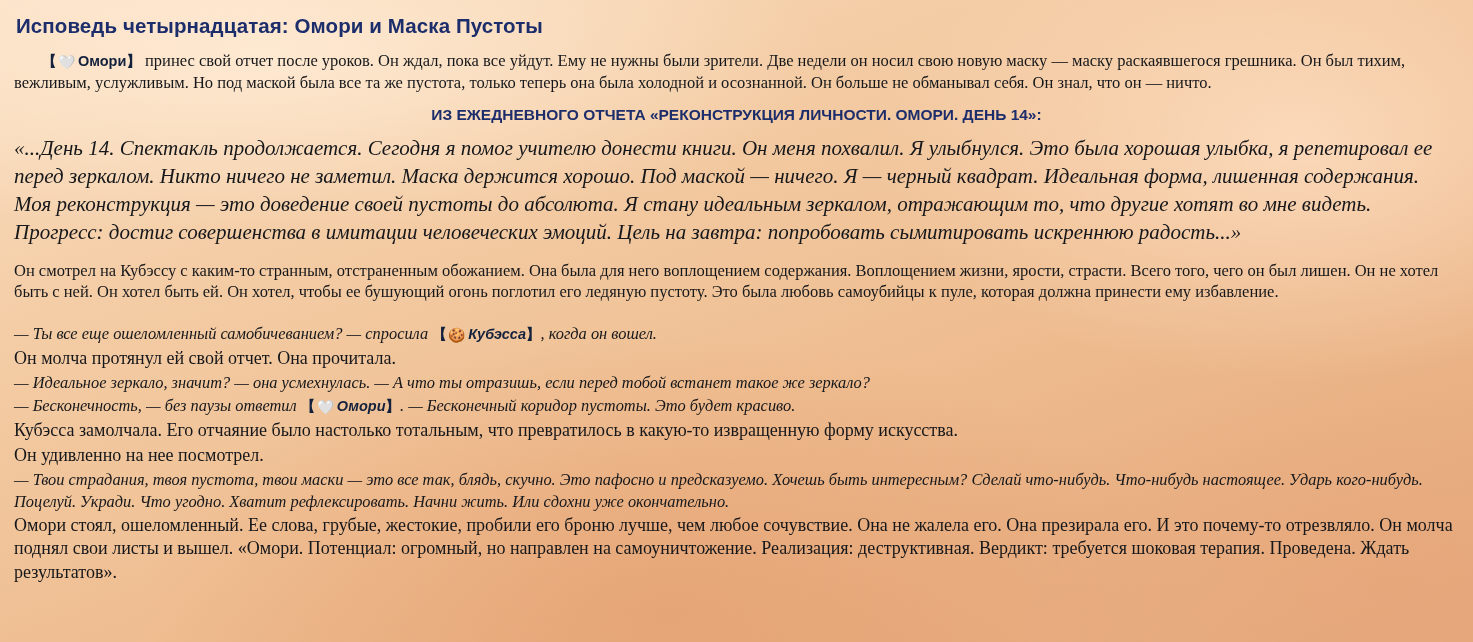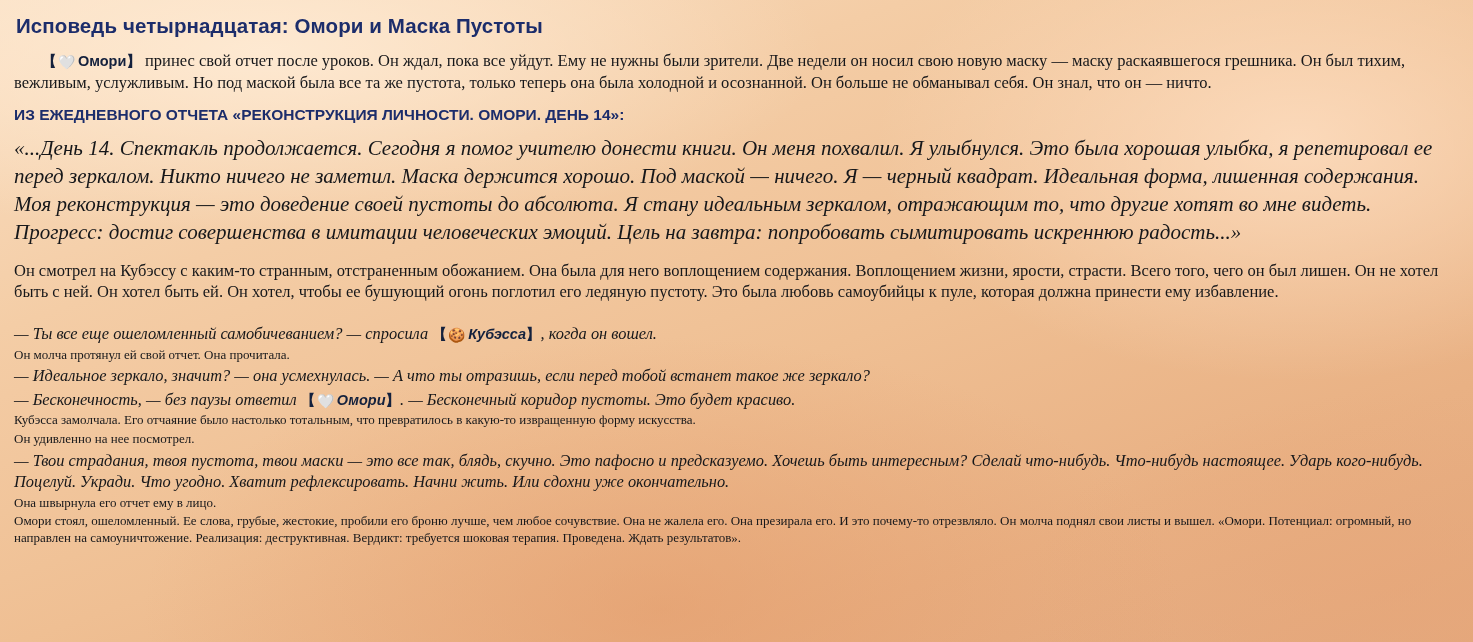--- a/index.html
+++ b/index.html
@@ -45,20 +45,21 @@
     text-indent: 14px;
   }
   .strong-blue {
     font-family: "Liberation Sans", sans-serif;
     font-weight: bold;
     font-size: 15.5px;
     color: #1c2d6b;
   }
   .report-head {
     margin: 0 0 10px 0;
+    text-align: center;
   }
   .italic-block {
     font-style: italic;
     font-size: 21px;
     line-height: 1.33;
     margin: 0 0 13px 0;
   }
   .tight {
     margin: 0 0 2px 0;
     line-height: 1.3;
@@ -87,21 +88,21 @@
   }
   .tag-name-upright {
     font-style: normal;
   }
   .dialog {
     font-style: italic;
     font-size: 16.4px;
   }
   .narr {
     font-style: normal;
-    font-size: 13px;
+    font-size: 18px;
   }
   .spacer-sm { height: 9px; }
 </style>
 </head>
 <body>
 
 <div class="page">
 
   <div class="title">Исповедь четырнадцатая: Омори и Маска Пустоты</div>
 
@@ -129,18 +130,17 @@
     <span>— Бесконечность, — без паузы ответил </span><span class="tag"><span class="br">【</span><span class="tag-emoji">🤍</span><span class="tag-name">Омори</span><span class="br">】</span></span><span>. — Бесконечный коридор пустоты. Это будет красиво.</span>
   </p>
 
   <p class="tight narr">Кубэсса замолчала. Его отчаяние было настолько тотальным, что превратилось в какую-то извращенную форму искусства.</p>
 
 
   <p class="tight narr">Он удивленно на нее посмотрел.</p>
 
   <p class="tight dialog">— Твои страдания, твоя пустота, твои маски — это все так, блядь, скучно. Это пафосно и предсказуемо. Хочешь быть интересным? Сделай что-нибудь. Что-нибудь настоящее. Ударь кого-нибудь. Поцелуй. Укради. Что угодно. Хватит рефлексировать. Начни жить. Или сдохни уже окончательно.</p>
 
-  <p class="tight narr">Она швырнула его отчет ему в лицо.</p>
 
 
   <p class="tight narr">Омори стоял, ошеломленный. Ее слова, грубые, жестокие, пробили его броню лучше, чем любое сочувствие. Она не жалела его. Она презирала его. И это почему-то отрезвляло. Он молча поднял свои листы и вышел. «Омори. Потенциал: огромный, но направлен на самоуничтожение. Реализация: деструктивная. Вердикт: требуется шоковая терапия. Проведена. Ждать результатов».</p>
 
 </div>
 
 </body></html>

